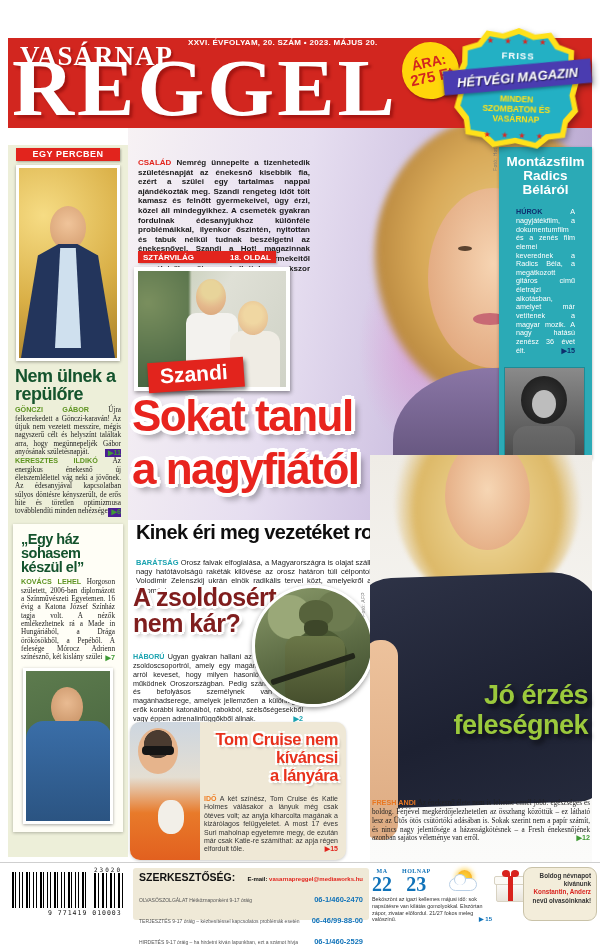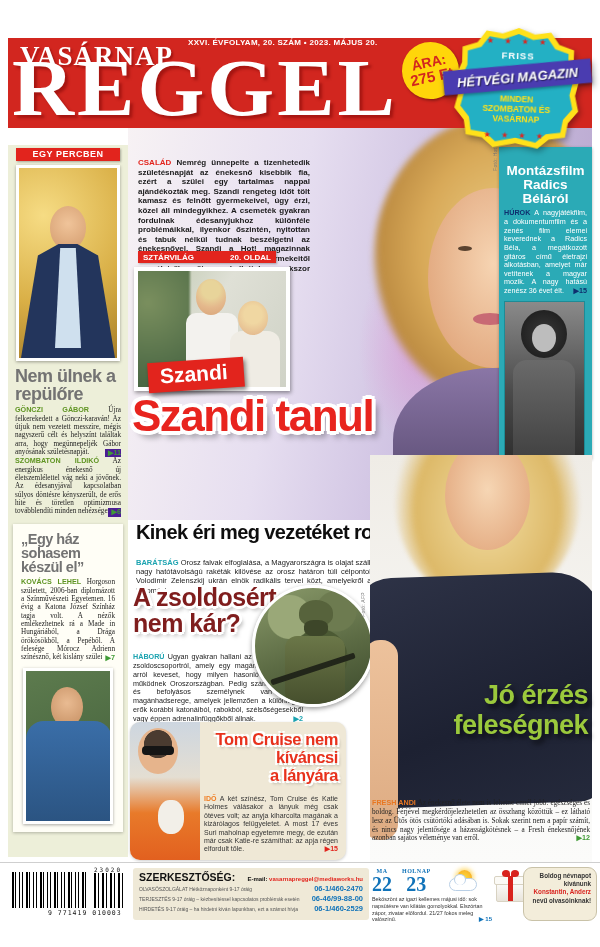--- a/index.html
+++ b/index.html
@@ -17,21 +17,21 @@
   .badge-inner{position:absolute;inset:6px;background:#23b0c4;clip-path:polygon(50% 0,63% 5%,76% 3%,83% 13%,95% 17%,95% 30%,100% 42%,97% 55%,100% 68%,92% 78%,90% 90%,77% 92%,68% 100%,50% 96%,32% 100%,23% 92%,10% 90%,8% 78%,0 68%,3% 55%,0 42%,5% 30%,5% 17%,17% 13%,24% 3%,37% 5%);}
   .badge-stars{position:absolute;width:100%;text-align:center;color:#e0231c;font-size:8px;letter-spacing:4px;}
   .bs-top{top:9px;} .bs-bot{bottom:8px;}
   .badge-friss{position:absolute;top:22px;width:100%;text-align:center;color:#fff;font-weight:bold;font-size:9.5px;letter-spacing:1px;}
   .badge-ribbon{position:absolute;left:-12px;right:-12px;top:37px;height:24px;background:#4a3cb0;transform:rotate(-7deg);color:#fff;font-weight:bold;font-style:italic;font-size:13px;display:flex;align-items:center;justify-content:center;text-shadow:1px 1px 1px rgba(0,0,0,.6);box-shadow:0 2px 3px rgba(0,0,0,.3);white-space:nowrap;}
   .badge-lines{position:absolute;top:66px;width:100%;text-align:center;color:#ffe11a;font-weight:bold;font-size:8.5px;line-height:1.2;}
   
   #leftcol{left:8px;top:145px;width:120px;height:712px;background:#edefd9;overflow:hidden;}
   .lc-head{margin:3px auto 4px auto;width:104px;height:13px;background:#e2241d;color:#fff;font-weight:bold;font-size:9px;text-align:center;line-height:13px;letter-spacing:.5px;box-shadow:1px 1px 2px rgba(0,0,0,.3);}
   .lc-photo{margin:0 auto;width:98px;border:3px solid #fff;box-shadow:0 1px 3px rgba(0,0,0,.35);position:relative;overflow:hidden;}
-  .lc-h{margin:7px 7px 3px 7px;font-size:18px;font-weight:bold;line-height:.98;color:#737373;letter-spacing:-.5px;}
+  .lc-h{margin:7px 7px 3px 7px;font-size:18px;font-weight:bold;line-height:.98;color:#14532d;letter-spacing:-.5px;}
   .lc-p{margin:0 7px;font-size:7.2px;line-height:1.16;text-align:justify;color:#222;font-family:"Liberation Serif",serif;position:relative;padding-bottom:1px;}
   .lc-label{color:#5f9422;font-weight:bold;font-family:"Liberation Sans",sans-serif;}
   .pgreen{color:#3f9b35;font-weight:bold;font-family:"Liberation Sans",sans-serif;position:absolute;right:0;bottom:0;background:#4c1d95;padding-left:3px;}
   #lc-card{margin:7px 5px 0 5px;background:#fffef6;box-shadow:0 1px 3px rgba(0,0,0,.25);padding:8px 8px 8px 8px;}
   #lc-card .lc-h{margin:0 0 4px 0;font-size:14.5px;}
   #lc-card .lc-p{margin:0;} #lc-card .pgreen{background:#fffef6;}
   
   #gonczi-photo{height:190px;background:radial-gradient(circle at 25% 25%,#f6dc84,#d9af46 55%,#a87f2a);}
   .g-head{position:absolute;left:31px;top:38px;width:36px;height:44px;border-radius:50%;background:radial-gradient(circle at 50% 40%,#f0c49a,#d29a6c);}
   .g-suit{position:absolute;left:2px;top:76px;width:94px;height:114px;background:#23355c;clip-path:polygon(0 100%,18% 10%,40% 0,60% 0,82% 10%,100% 100%);}
@@ -63,22 +63,22 @@
   .mom-head{position:absolute;left:100px;top:30px;width:30px;height:34px;border-radius:50%;background:radial-gradient(circle at 50% 40%,#f0d7a2 35%,#e0b088);}
   .mom-top{position:absolute;left:92px;top:60px;width:50px;height:56px;background:#efece4;border-radius:12px 12px 0 0;}
   .plant{position:absolute;left:-8px;top:-8px;width:60px;height:132px;background:radial-gradient(circle at 30% 30%,#7a8f5e,#55704a 60%,#41603e);filter:blur(1px);}
   #name-badge{left:148px;top:360px;background:#e2241d;color:#fff;font-weight:bold;font-size:21px;padding:2px 16px 4px 12px;transform:rotate(-4deg);box-shadow:2px 3px 4px rgba(0,0,0,.45);z-index:4;}
   #lead-headline{left:132px;top:390px;width:310px;font-size:44px;font-weight:bold;letter-spacing:-1.5px;line-height:1.2;color:#e8241e;z-index:3;
     text-shadow:-3px -3px 0 #fff,3px -3px 0 #fff,-3px 3px 0 #fff,3px 3px 0 #fff,-4px 0 0 #fff,4px 0 0 #fff,0 -4px 0 #fff,0 4px 0 #fff,5px 6px 6px rgba(0,0,0,.4);}
   .vcred{writing-mode:vertical-rl;transform:rotate(180deg);font-size:5px;color:#777;letter-spacing:.3px;}
   #lead-credit{left:492px;top:146px;}
   
   #radics-box{left:499px;top:147px;width:93px;height:312px;background:#2baab6;padding:5px 5px;box-sizing:border-box;box-shadow:0 1px 3px rgba(0,0,0,.3);}
-  #radics-box h3{margin:12px 0 4px 0;color:#fff;font-size:13.5px;line-height:1.02;text-align:center;font-weight:bold;}
-  #radics-box p{margin:0;color:#fff;font-size:7.2px;line-height:1.2;text-align:justify;position:relative;}
+  #radics-box h3{margin:3px 0 4px 0;color:#fff;font-size:13.5px;line-height:1.02;text-align:center;font-weight:bold;}
+  #radics-box p{margin:12px;color:#fff;font-size:7.2px;line-height:1.2;text-align:justify;position:relative;}
   .lab-navy{color:#0e2f6e;font-weight:bold;}
   .pwhite{font-weight:bold;position:absolute;right:0;bottom:0;background:#2baab6;padding-left:3px;color:#0e2f6e;}
   #radics-photo{margin-top:5px;width:79px;height:165px;background:linear-gradient(180deg,#8a8a8a,#4a4a4a 55%,#2c2c2c);position:relative;overflow:hidden;border:1px solid #1d8b96;}
   .r-hair{position:absolute;left:16px;top:8px;width:46px;height:48px;border-radius:50%;background:radial-gradient(circle,#3a3a3a,#222 70%);}
   .r-face{position:absolute;left:27px;top:22px;width:24px;height:28px;border-radius:50%;background:#bdbdbd;}
   .r-body{position:absolute;left:8px;top:58px;width:62px;height:110px;background:linear-gradient(180deg,#6a6a6a,#3d3d3d);border-radius:14px 14px 0 0;}
   
   #pipe-h{left:136px;top:521px;width:340px;font-size:20px;font-weight:bold;letter-spacing:-.6px;color:#0e0e0e;}
   #pipe-p{left:136px;top:550px;width:322px;font-size:7.5px;line-height:1.25;text-align:justify;color:#222;position:absolute;}
   .lab-teal{color:#1ba3b0;font-weight:bold;}
@@ -115,21 +115,21 @@
   #tom-p{position:absolute;left:74px;top:66px;width:134px;font-size:7px;line-height:1.2;text-align:justify;color:#333;}
   .lab-orange2{color:#f07d22;font-weight:bold;}
   .pred{color:#e2241d;font-weight:bold;position:absolute;right:0;bottom:0;background:#efe8d6;padding-left:3px;}
   
   #footer-line{left:0;top:862px;width:600px;height:1px;background:#cfcfcf;}
   #edit-box{left:133px;top:868px;width:236px;height:52px;background:#efe9d7;border-radius:3px;padding:3px 6px;box-sizing:border-box;}
   .eb-row1{display:flex;justify-content:space-between;align-items:baseline;}
   .eb-title{font-size:10.5px;font-weight:bold;color:#111;}
   .eb-mail{font-size:6px;color:#111;font-weight:bold;white-space:nowrap;}
   .eb-mail b{color:#e2241d;}
-  .eb-row{display:flex;justify-content:space-between;align-items:baseline;white-space:nowrap;overflow:hidden;margin-top:1px;}
+  .eb-row{display:flex;justify-content:space-between;align-items:baseline;white-space:nowrap;overflow:hidden;margin-top:12px;}
   .eb-svc{font-size:5px;color:#555;overflow:hidden;text-overflow:ellipsis;}
   .eb-tel{font-size:7.5px;font-weight:bold;color:#1173b9;margin-left:4px;}
   #weather{left:372px;top:866px;width:120px;}
   .w-cols{display:flex;align-items:flex-end;font-family:Liberation Serif, serif;}
   .w-day{text-align:center;margin-right:10px;}
   .w-lab{font-size:6px;font-weight:bold;color:#1173b9;letter-spacing:.5px;}
   .w-num{font-size:20px;font-weight:bold;color:#1173b9;line-height:1;}
   .suncloud{position:relative;width:34px;height:24px;margin-left:8px;margin-top:4px;}
   .sun{position:absolute;left:8px;top:0;width:15px;height:15px;border-radius:50%;background:radial-gradient(circle,#ffd93b,#f5a623);box-shadow:0 0 4px 2px rgba(255,200,40,.6);}
   .cloud{position:absolute;left:0;top:8px;width:26px;height:11px;border-radius:8px;background:#fff;border:1px solid #b9cfe6;}
@@ -173,21 +173,21 @@
 
 <div class="abs" id="leftcol">
   <div class="lc-head">EGY PERCBEN</div>
   <div class="lc-photo" id="gonczi-photo">
     <div class="g-head"></div>
     <div class="g-suit"></div>
     <div class="g-shirt"></div>
   </div>
   <div class="lc-h">Nem ülnek a repülőre</div>
   <p class="lc-p"><span class="lc-label">GÖNCZI GÁBOR</span> <span>Újra felkerekedett a Gönczi-karaván! Az útjuk nem vezetett messzire, mégis nagyszerű célt és helyszínt találtak arra, hogy megünnepeljék Gábor anyósának születésnapját.</span><span class="pgreen">▶11</span></p>
-  <p class="lc-p"><span class="lc-label">SZOMBATON ILDIKÓ</span> <span>Az energikus énekesnő új életszemlélettel vág neki a jövőnek. Az édesanyjával kapcsolatban súlyos döntésre kényszerült, de erős hite és töretlen optimizmusa továbblendíti minden nehézségen.</span><span class="pgreen">▶6</span></p>
+  <p class="lc-p"><span class="lc-label">KERESZTES ILDIKÓ</span> <span>Az energikus énekesnő új életszemlélettel vág neki a jövőnek. Az édesanyjával kapcsolatban súlyos döntésre kényszerült, de erős hite és töretlen optimizmusa továbblendíti minden nehézségen.</span><span class="pgreen">▶6</span></p>
   <div id="lc-card">
     <div class="lc-h">„Egy ház sohasem készül el”</div>
     <p class="lc-p"><span class="lc-label">KOVÁCS LEHEL</span> <span>Horgoson született, 2006-ban diplomázott a Színművészeti Egyetemen. 16 évig a Katona József Színház tagja volt. A nézők emlékezhetnek rá a Made in Hungáriából, a Drága örökösökből, a Pepéből. A felesége Mórocz Adrienn színésznő, két kislány szülei.</span><span class="pgreen">▶7</span></p>
     <div class="lc-photo" id="kovacs-photo" style="margin-top:5px;width:84px;">
       <div class="k-head"></div>
       <div class="k-jacket"></div>
     </div>
   </div>
 </div>
 
@@ -198,32 +198,33 @@
   <div class="szandi-eye" style="left:330px;top:118px;"></div>
   <div class="szandi-eye" style="left:372px;top:118px;"></div>
   <div class="szandi-lips"></div>
   <div class="szandi-top"></div>
 </div>
 <div class="abs vcred" id="lead-credit">Fotó: Hot!</div>
 
 <p class="abs" id="lead-body"><span class="lab-red">CSALÁD</span> <span>Nemrég ünnepelte a tizenhetedik születésnapját az énekesnő kisebbik fia, ezért a szülei egy tartalmas nappal ajándékozták meg. Szandi rengeteg időt tölt kamasz és felnőtt gyermekeivel, úgy érzi, közel áll mindegyikhez. A csemeték gyakran fordulnak édesanyjukhoz különféle problémáikkal, ilyenkor őszintén, nyitottan és tabuk nélkül tudnak beszélgetni az énekesnővel. Szandi a Hot! magazinnak bevallotta: sok mindent tanul gyermekeitől az életről, sőt, a hallottakra sokszor egyszerűen rácsodálkozik.</span></p>
 <div class="abs" id="section-bar">
   <span>SZTÁRVILÁG</span>
-  <span>20. OLDAL</span>
+  <span>18. OLDAL</span>
 </div>
 <div class="abs" id="inset-photo">
   <div class="plant"></div>
   <div class="boy-shirt"></div>
   <div class="boy-head"></div>
   <div class="mom-top"></div>
   <div class="mom-head"></div>
 </div>
 <div class="abs" id="name-badge">Szandi</div>
 <div class="abs" id="lead-headline">
-  <div>Szandi tanul</div>
+  <div>Sokat tanul</div>
+  <div>a nagyfiától</div>
 </div>
 
 <div class="abs" id="radics-box">
   <h3>
     <div>Montázsfilm</div>
     <div>Radics</div>
     <div>Béláról</div>
   </h3>
   <p><span class="lab-navy">HÚROK</span> <span>A nagyjátékfilm, a dokumentumfilm és a zenés film elemei keverednek a Radics Béla, a megátkozott gitáros című életrajzi alkotásban, amelyet már vetítenek a magyar mozik. A nagy hatású zenész 36 évet élt.</span><span class="pwhite">▶15</span></p>
   <div id="radics-photo">

